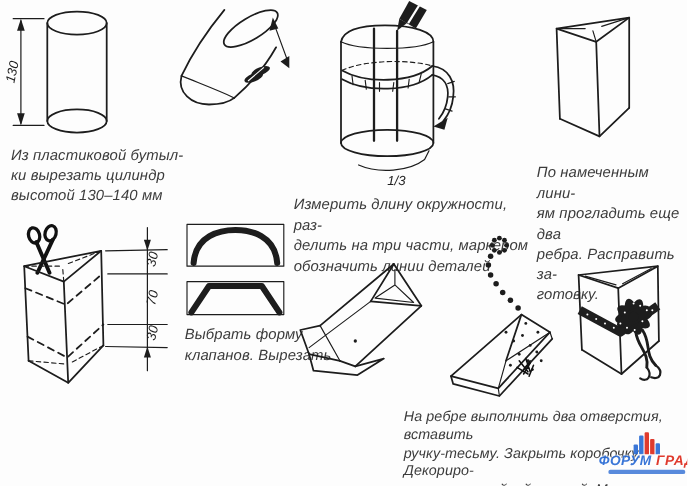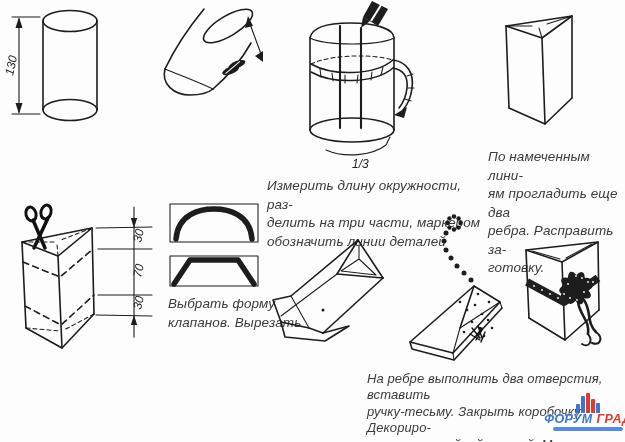--- a/index.html
+++ b/index.html
@@ -60,20 +60,23 @@
       <ellipse class="ln" cx="66" cy="104" rx="27" ry="10.5"></ellipse>
     </g>
     <g>
       <path class="ln dimlite" d="M8 11 H36 M8 108 H36"></path>
       <path class="ln dimlite" d="M15 13 V106"></path>
       <polygon class="fillb" points="15,11 11.5,22 18.5,22"></polygon>
       <polygon class="fillb" points="15,108 11.5,97 18.5,97"></polygon>
       <text class="dim" x="9" y="70" transform="rotate(-78 9 70)">130</text>
     </g>
   </svg>
+  <div class="caption" style="left:10px;top:132px;width:168px">Из пластиковой бутыл-
+ки вырезать цилиндр
+высотой 130–140 мм</div>
 
   <svg class="fig" style="left:150px;top:2px" width="118" height="112" viewBox="0 0 118 112">
     <ellipse class="ln" cx="78" cy="24" rx="28" ry="10" transform="rotate(-31 78 24)"></ellipse>
     <path class="ln" d="M54 7 C40 24 24 48 15 67"></path>
     <path class="ln" d="M101 41 C92 57 78 74 63 87"></path>
     <path class="ln" d="M15 67 C11 82 24 93 40 93 C50 93 58 91 63 87"></path>
     <path class="ln thin" d="M15 67 C32 74 48 80 63 87"></path>
     <g transform="rotate(-22 84 66)">
       <ellipse class="fillb" cx="80" cy="67" rx="9" ry="3.6"></ellipse>
       <ellipse class="fillb" cx="88" cy="64" rx="9" ry="3.6"></ellipse>

